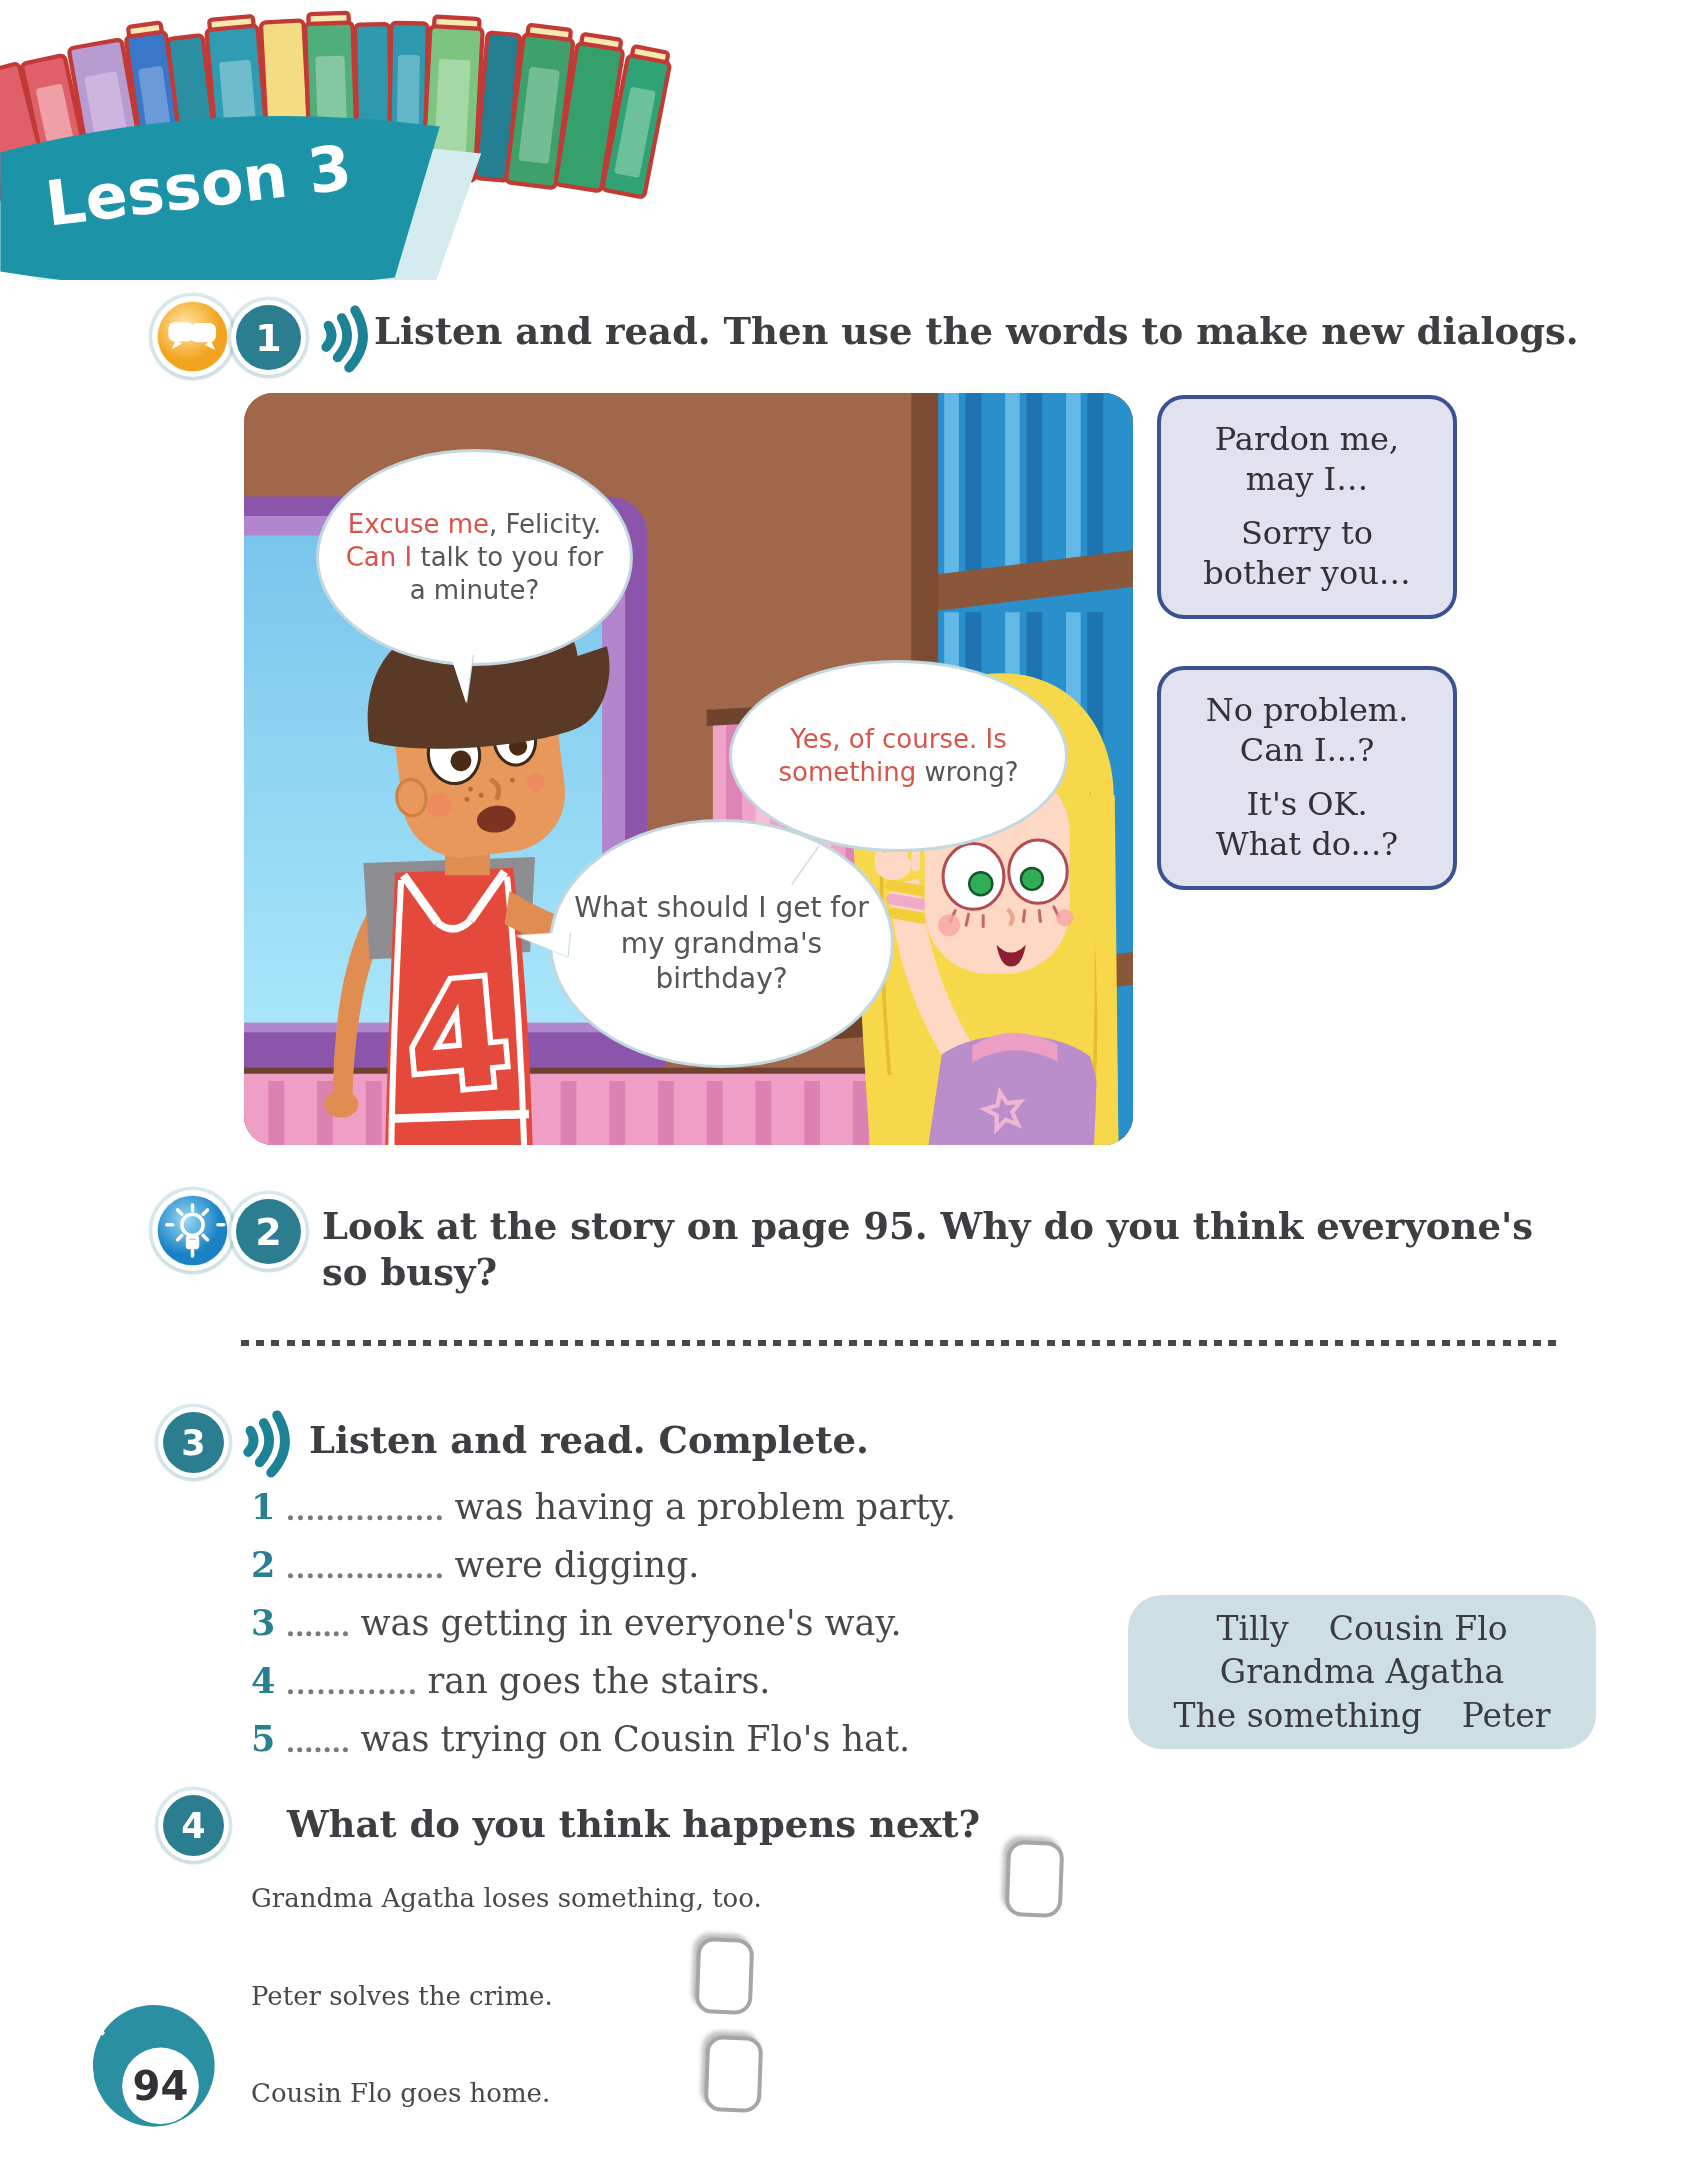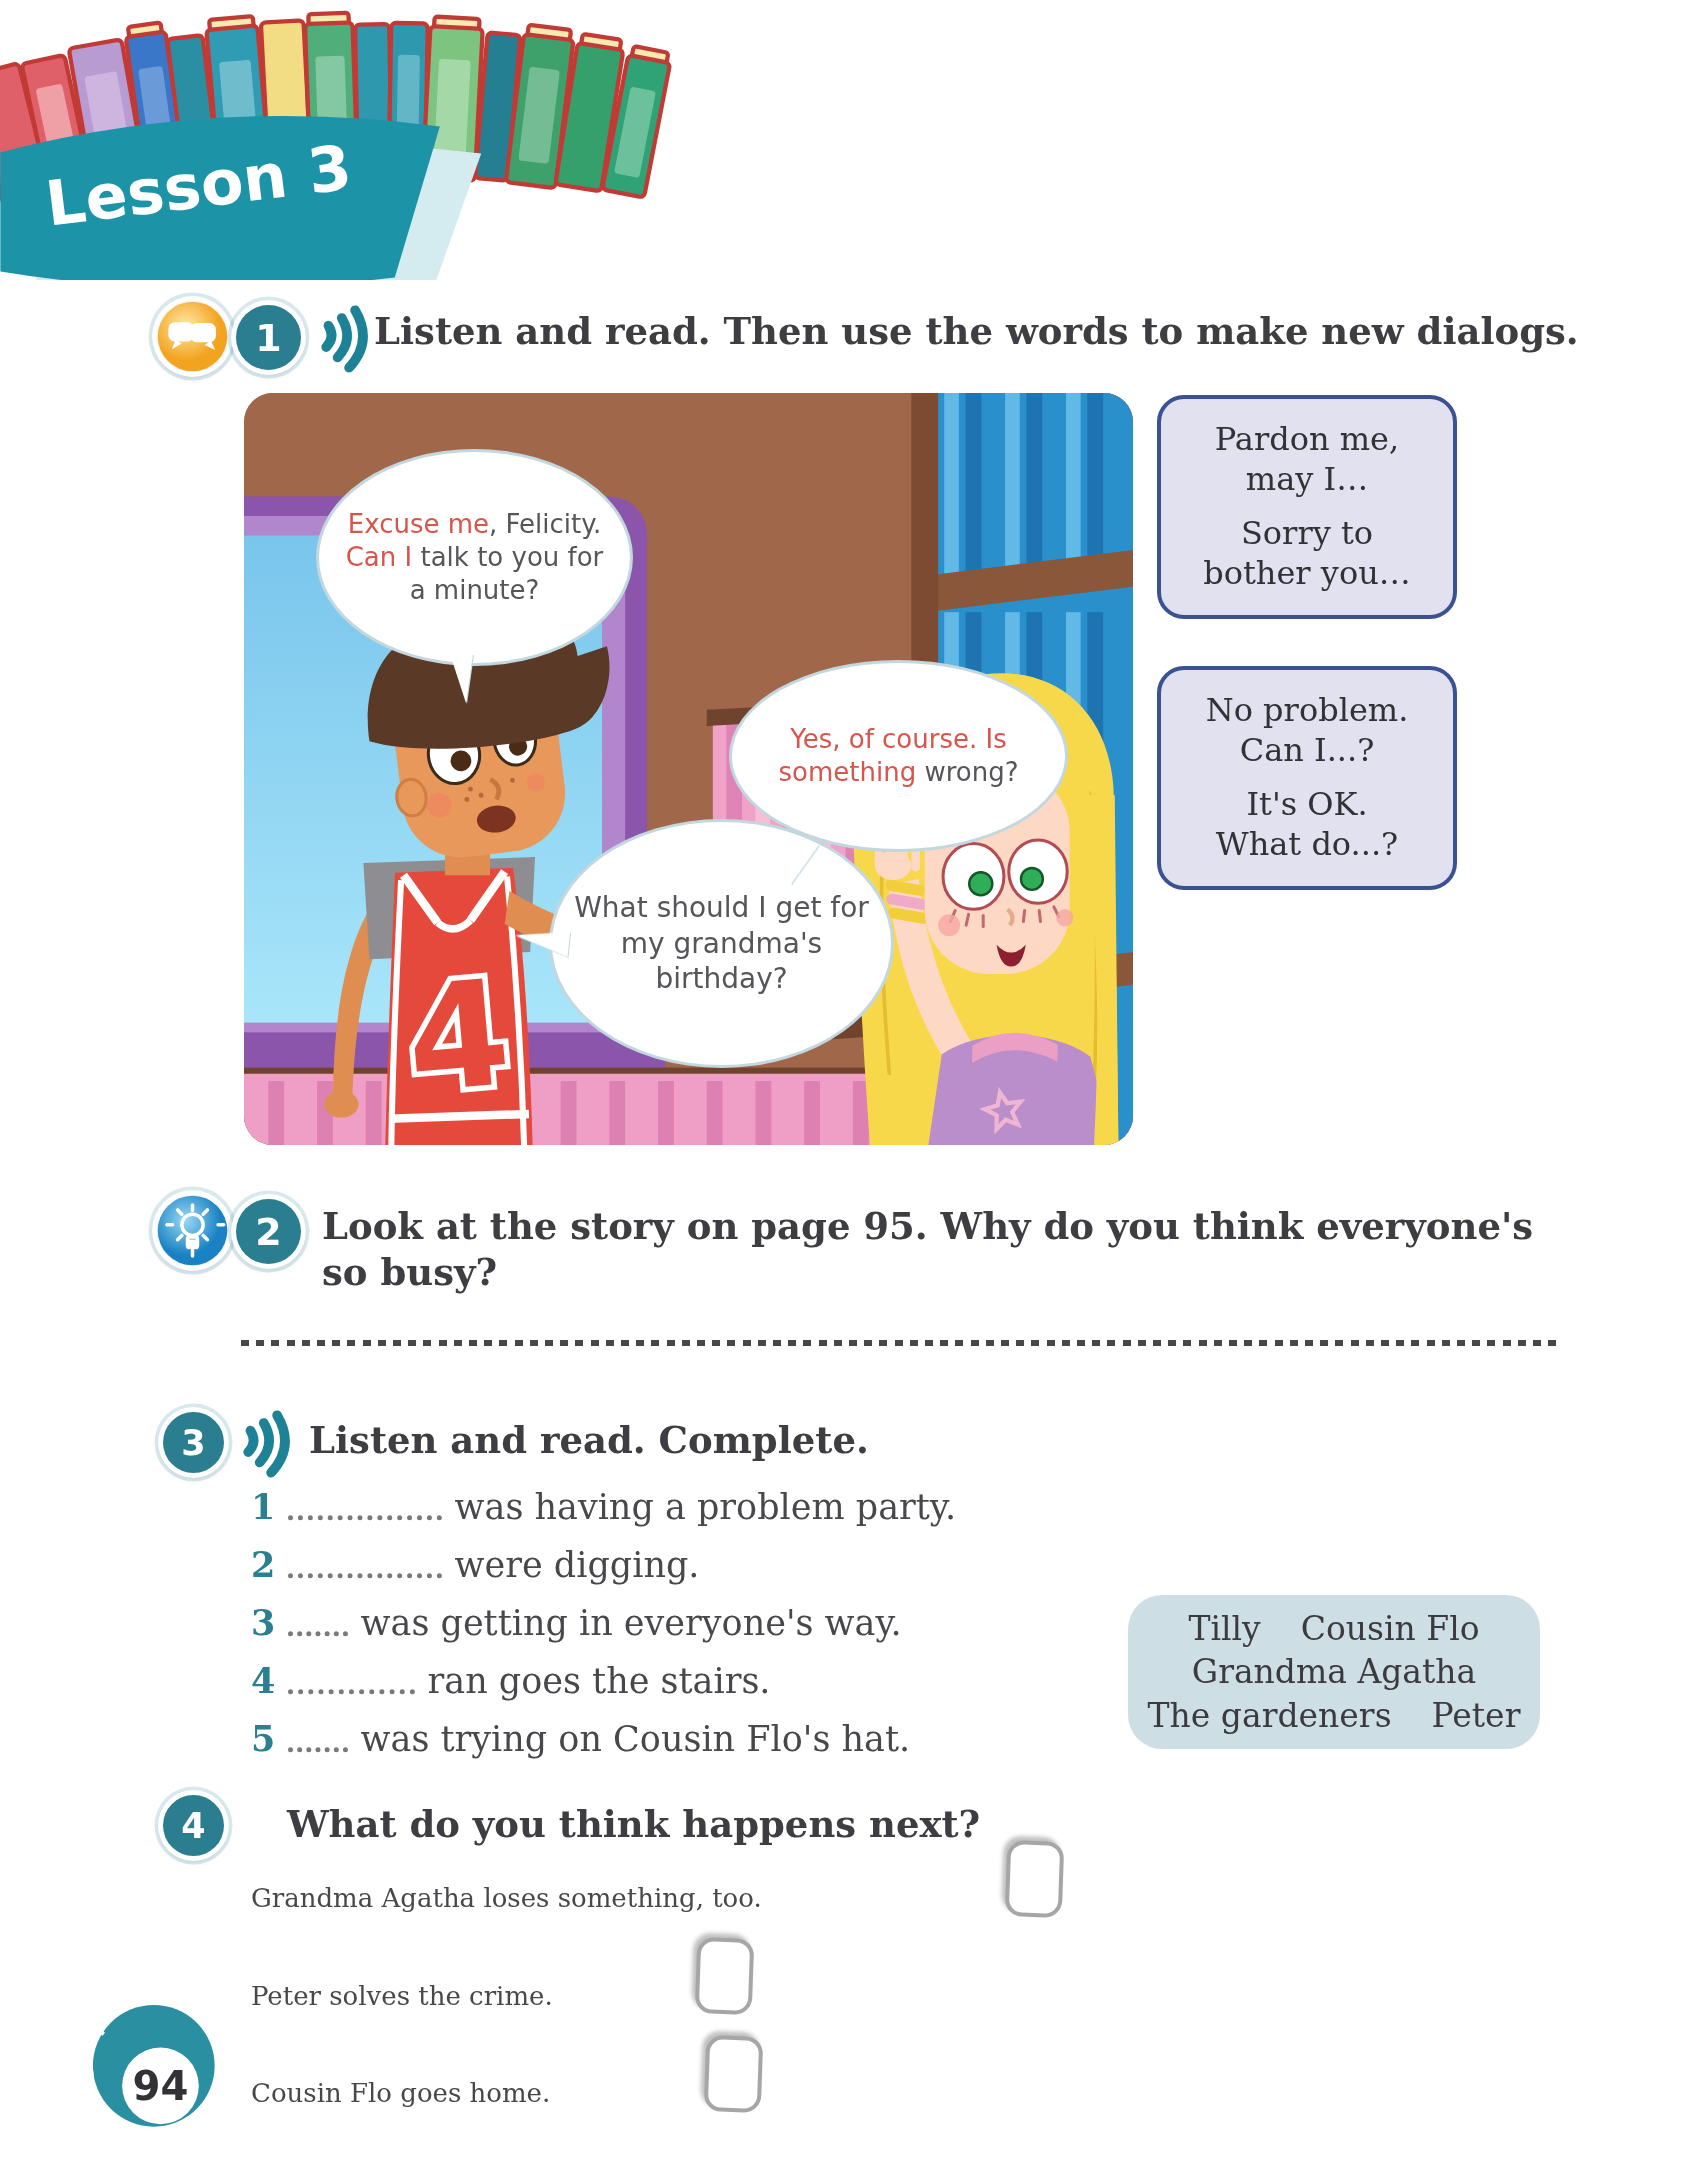--- a/index.html
+++ b/index.html
@@ -51,21 +51,21 @@
 
   
   .items{position:absolute;left:251px;top:1486px;width:914px;}
   .item-row{display:flex;align-items:baseline;height:58px;font-size:35px;color:#48484c;}
   .item-num{width:35px;color:#2a7f91;font-weight:bold;font-size:35px;}
   .blank{display:inline-block;border-bottom:5.5px dotted #7a7a7e;height:24.4px;margin:0 12.2px 0 2.4px;transform:translateY(1.2px);}
   .blank-l{width:154px;}
   .blank-m{width:127px;}
   .blank-s{width:60px;}
 
-  .wordbox{position:absolute;left:1128px;top:1595px;width:412px;height:154px;background:#cddfe5;
+  .wordbox{position:absolute;left:1128px;top:1595px;width:468px;height:154px;background:#cddfe5;
            border-radius:34px;display:flex;flex-direction:column;align-items:center;justify-content:center;
            font-size:33px;color:#3b3b3f;line-height:1.32;}
   .wb-line{display:flex;gap:40px;justify-content:center;}
 
   
   .option-text{position:absolute;left:251px;font-size:26px;color:#48484c;margin-top:24px;}
   .checkbox{position:absolute;width:57px;height:76px;background:#fff;border:4.3px solid #a6a6a6;
             border-radius:17px;box-sizing:border-box;box-shadow:-3.7px -4.3px 4.3px rgba(0,0,0,.25);
             transform:rotate(2deg);}
 
@@ -428,21 +428,21 @@
 
   <div class="wordbox">
     <div class="wb-line">
       <span>Tilly</span>
       <span>Cousin Flo</span>
     </div>
     <div class="wb-line">
       <span>Grandma Agatha</span>
     </div>
     <div class="wb-line">
-      <span>The gardeners</span>
+      <span>The something</span>
       <span>Peter</span>
     </div>
   </div>
 
   <div class="num-circle" style="left:163px;top:1795px;width:61px;height:61px;font-size:35px;">
       <span>4</span>
     </div>
   <div class="instr" style="left:251px;top:1801px;width:1097px;font-size:37px;margin-left:36px;">What do you think happens next?</div>
 
   <div class="option-text" style="top:1859px;">Grandma Agatha loses something, too.</div>

